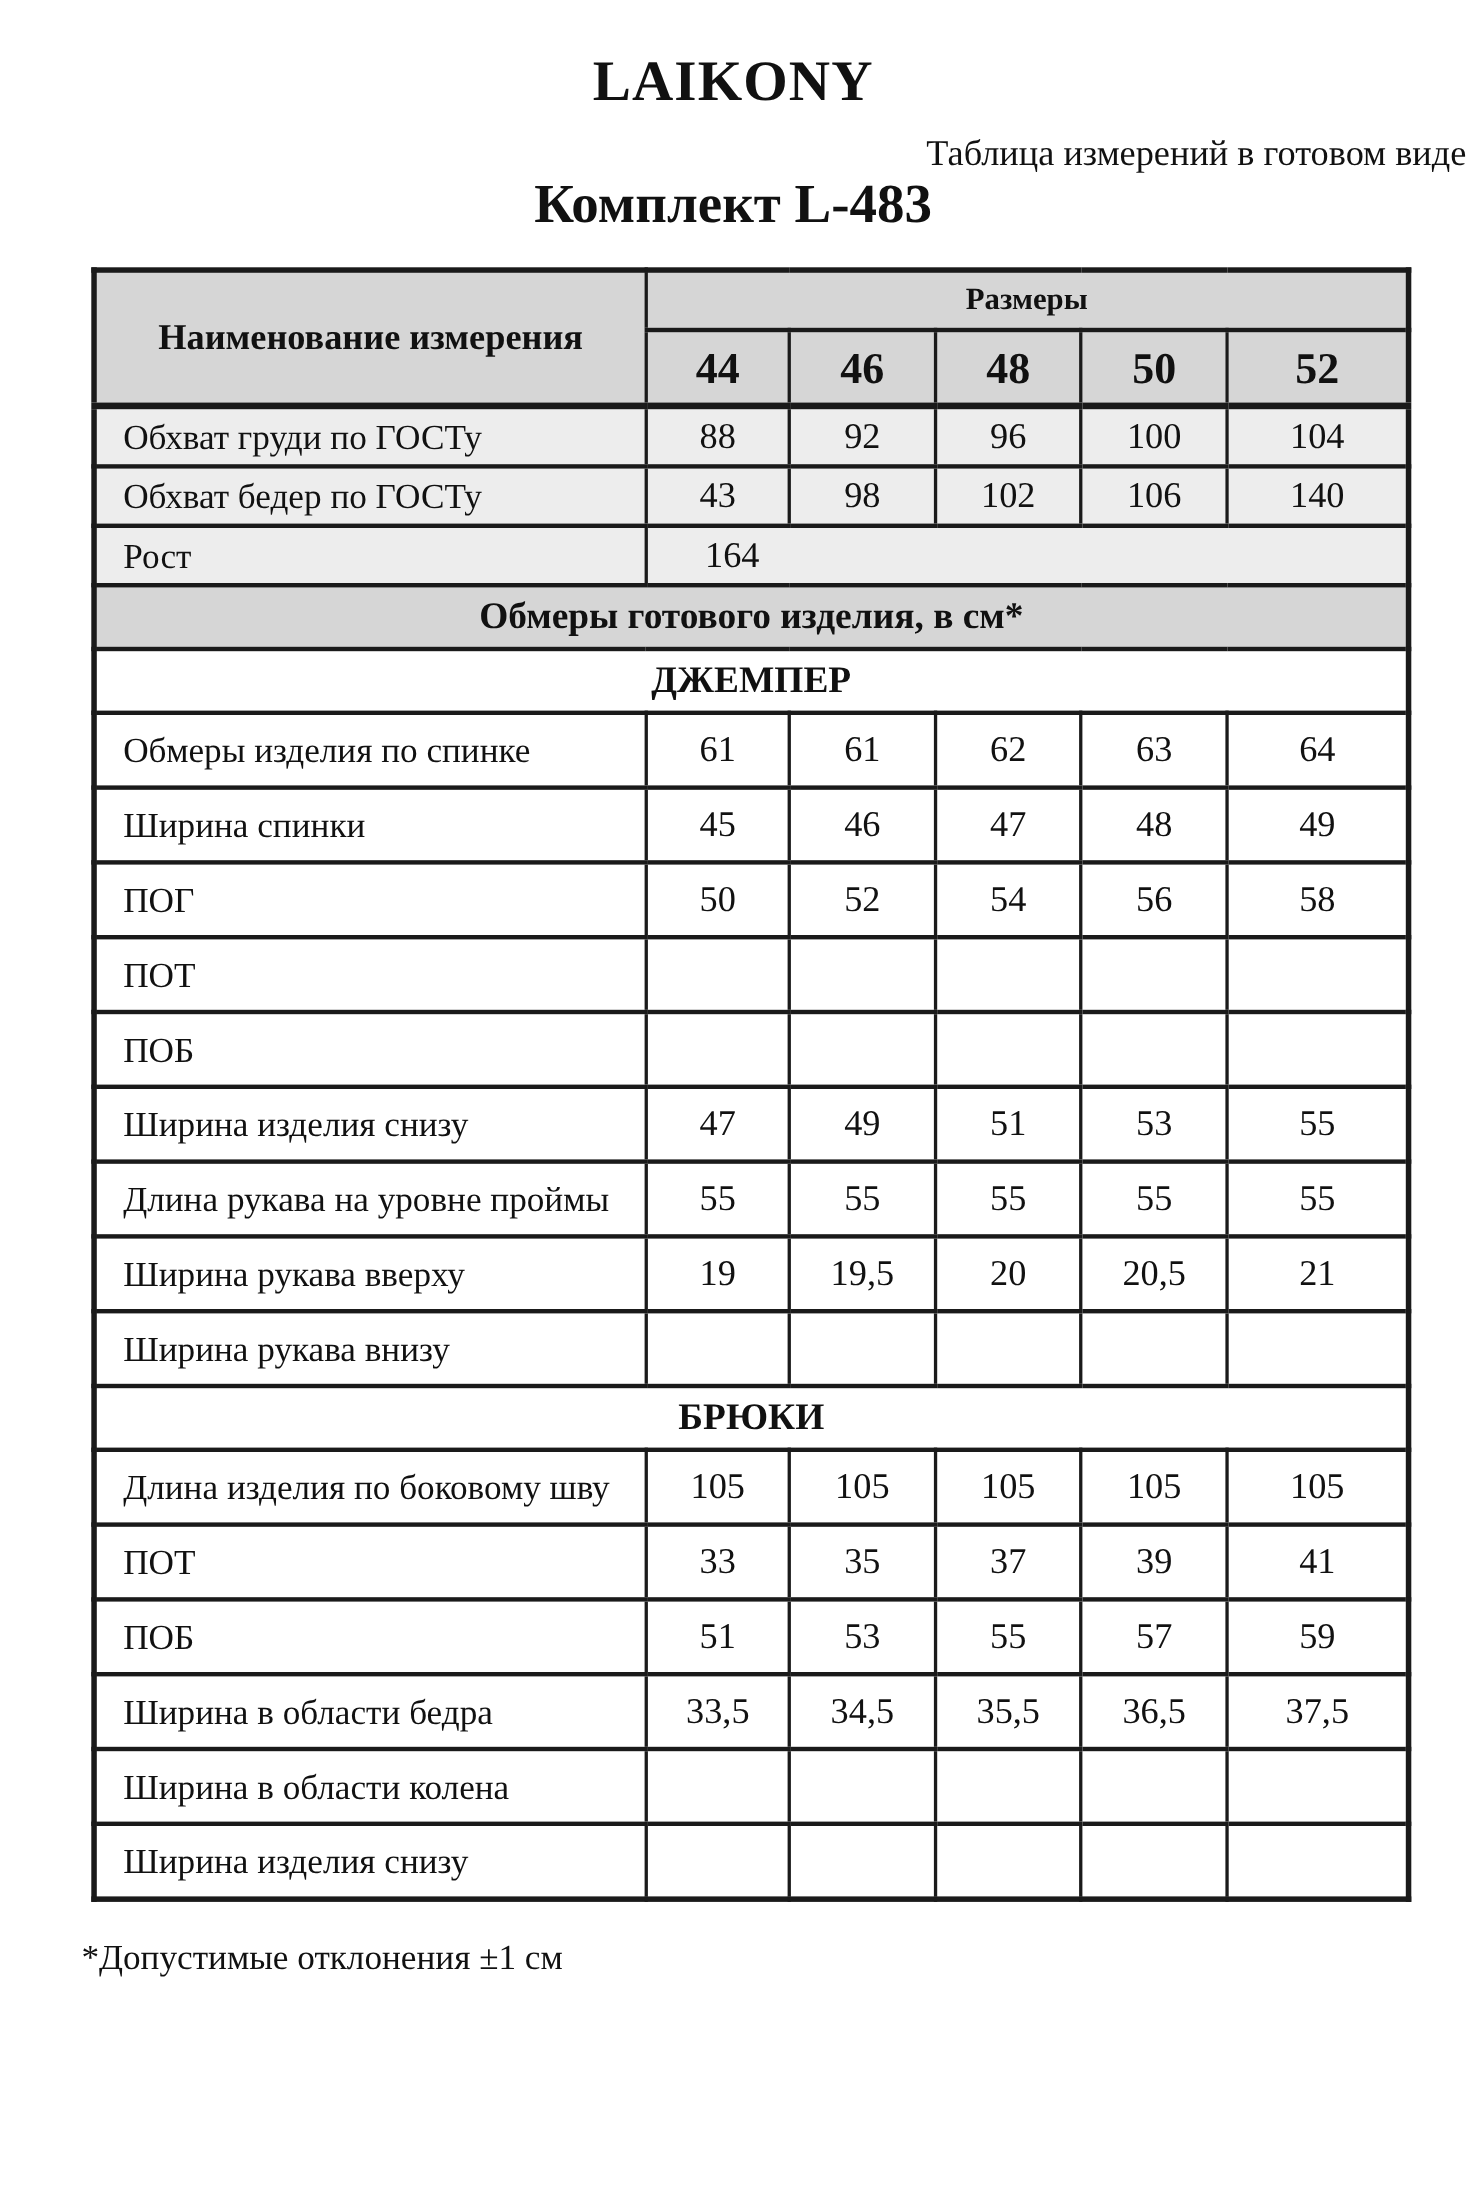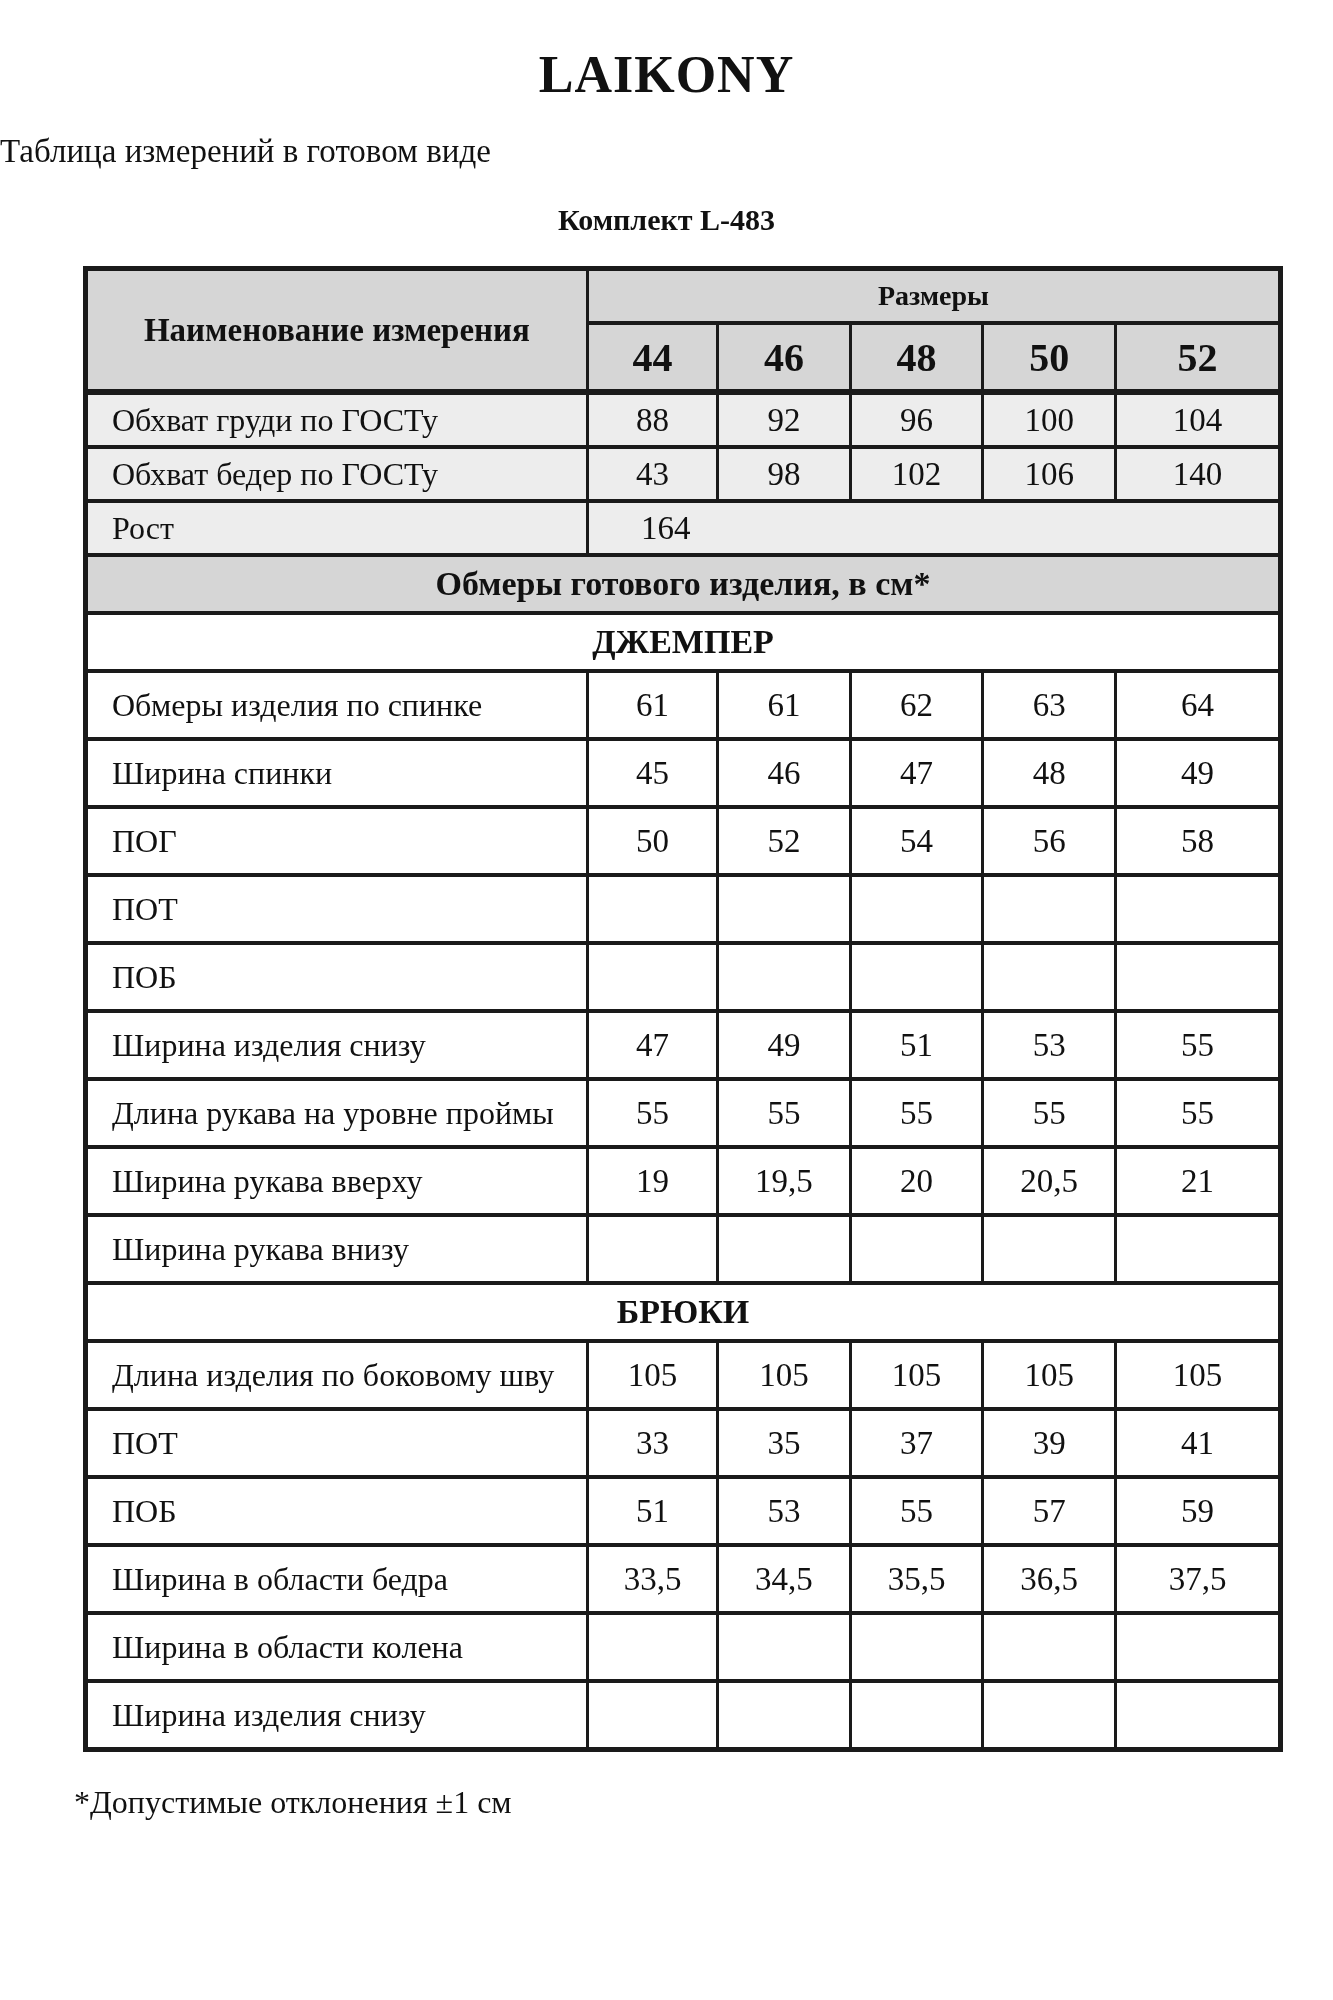--- a/index.html
+++ b/index.html
@@ -16,24 +16,24 @@
     color:var(--ink);
     font-family:"Liberation Serif","DejaVu Serif",serif;
     -webkit-font-smoothing:antialiased;
   }
   .page{padding-top:46px;}
   .brand{
     text-align:center;font-weight:bold;font-size:52px;line-height:1.1;
     margin:0;letter-spacing:1px;
   }
   .subtitle{
-    text-align:left;font-size:33px;line-height:1.1;margin-top:30px;
+    text-align:right;font-size:33px;line-height:1.1;margin-top:19px;
   }
   .product{
-    text-align:center;font-size:30px;font-weight:bold;line-height:1.1;margin-top:34px;
+    text-align:center;font-size:50px;font-weight:bold;line-height:1.1;
   }
   table.size-table{
     border-collapse:collapse;
     table-layout:fixed;
     width:1200px;
     margin:30px 0 0 83px;
     border:5px solid var(--border);
   }
   th,td{
     border:3px solid var(--border);

